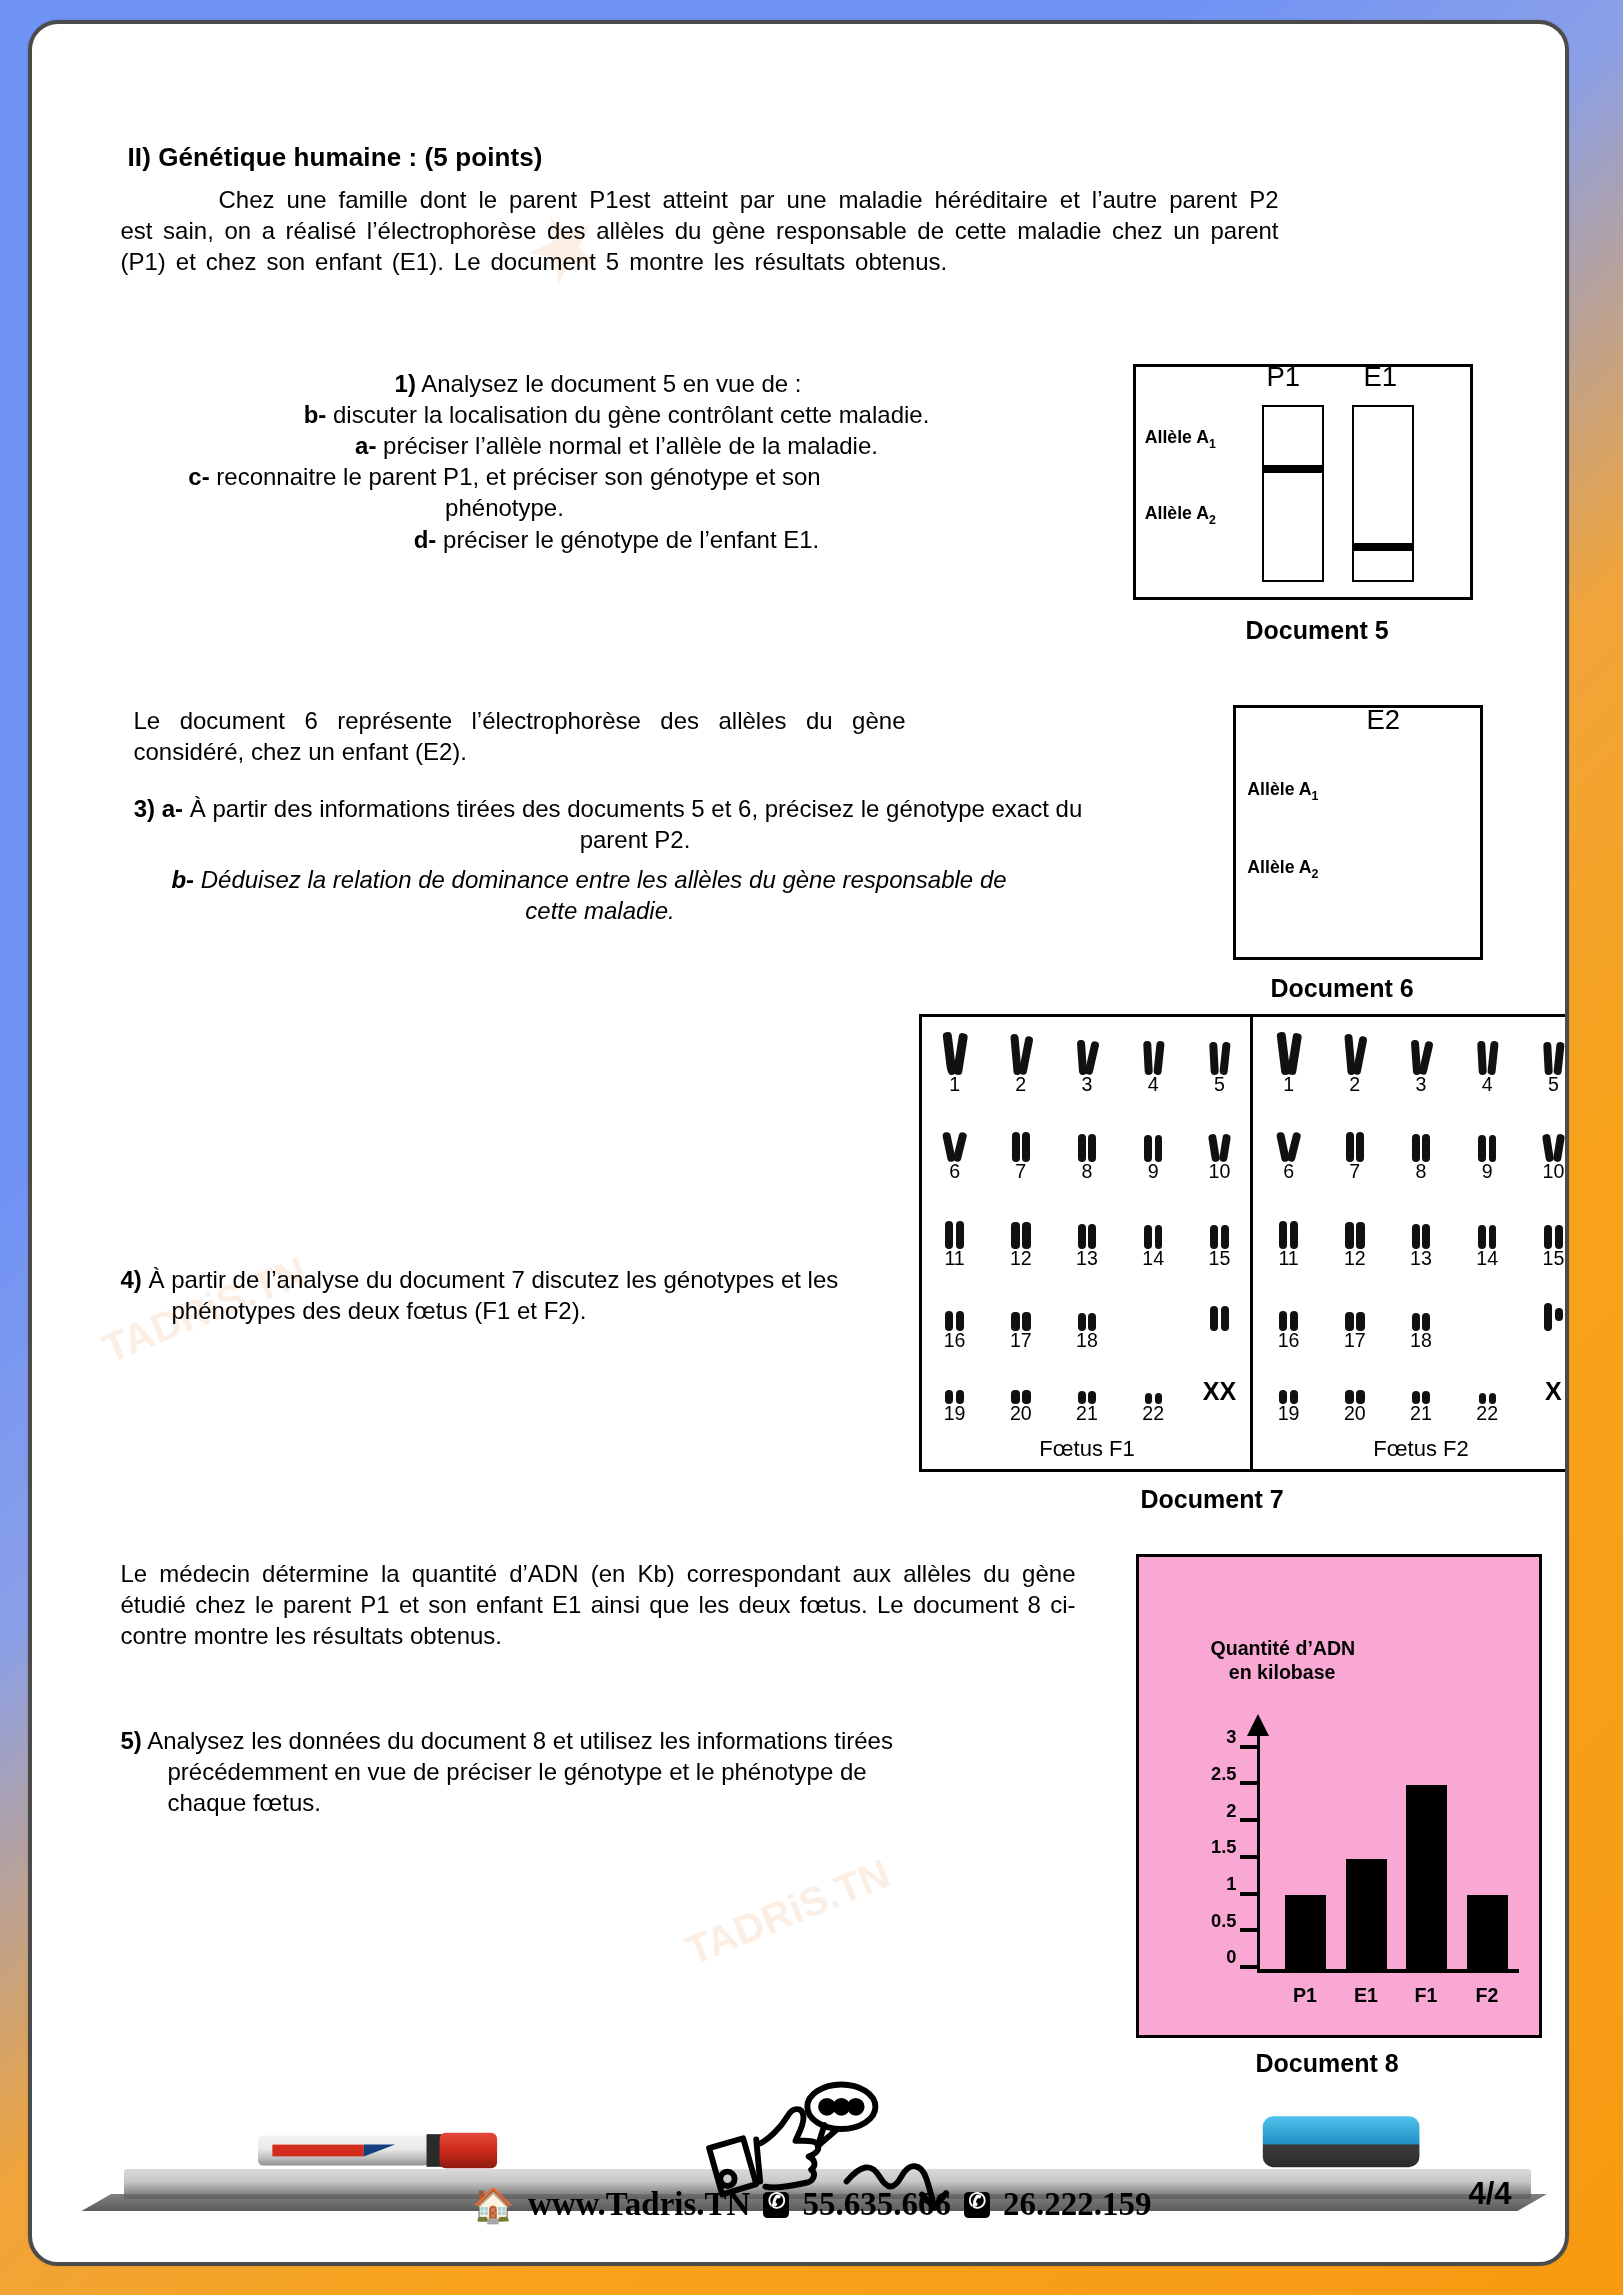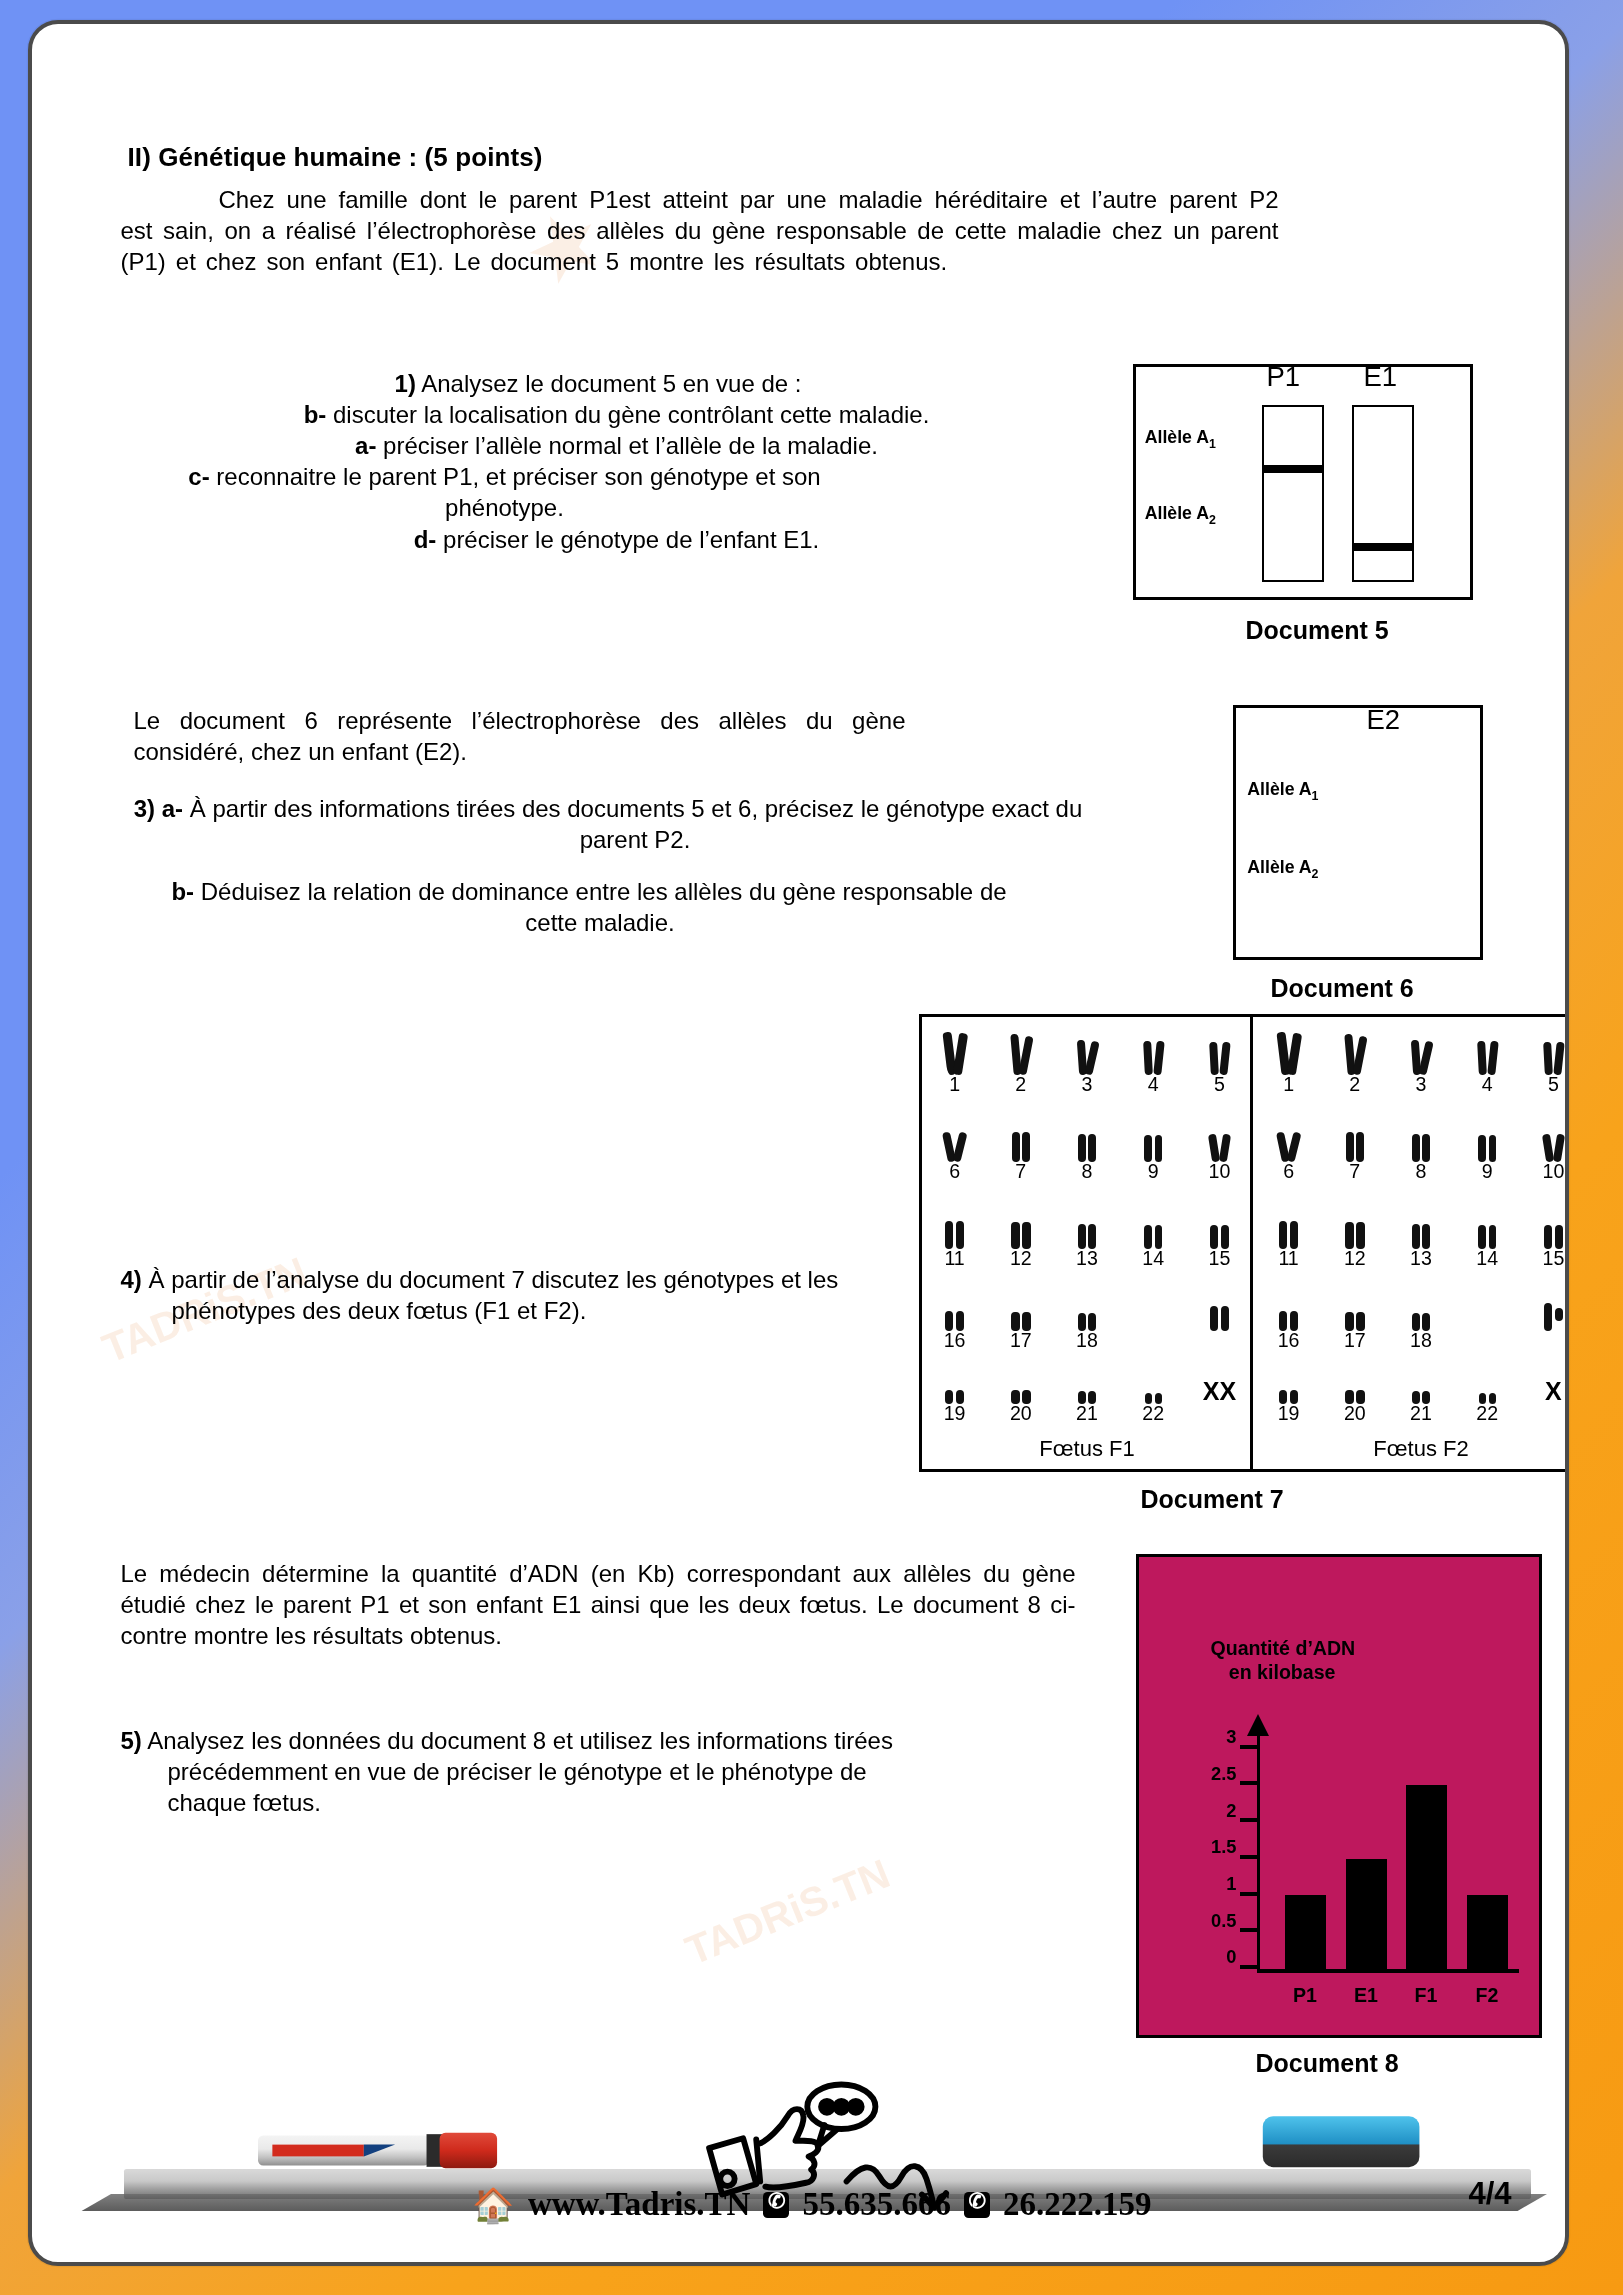--- a/index.html
+++ b/index.html
@@ -72,21 +72,21 @@
   .karyo.right{left:334px;}
   .krow{position:absolute;left:0;width:331px;display:flex;}
   .kcell{flex:1;position:relative;text-align:center;}
   .knum{font-size:19.6px;color:#000;font-family:"Liberation Sans",sans-serif;line-height:1;}
   .kpairbox{height:47px;display:flex;align-items:flex-end;justify-content:center;gap:2.6px;}
   .chr{display:inline-block;background:#111;}
   .foetuscap{position:absolute;bottom:6.5px;width:331px;text-align:center;font-size:22px;color:#000;}
   .xx{font-size:25px;font-weight:bold;color:#000;line-height:1;}
 
   
-  #doc8{position:absolute;left:1094px;top:1530px;width:406px;height:484px;border:3.3px solid #000;background:#be185d;}
+  #doc8{position:absolute;left:1094px;top:1530px;width:406px;height:484px;border:3.3px solid #000;background:#f9a8d4;}
   #plot{position:absolute;left:118px;top:177px;width:262px;height:239px;}
   .axisY{position:absolute;left:0;bottom:0;width:3.9px;height:239px;background:#000;}
   .axisX{position:absolute;left:0;bottom:0;height:3.9px;width:262px;background:#000;}
   .arrowY{position:absolute;left:-9.2px;top:-19.6px;width:0;height:0;border-left:11px solid transparent;border-right:11px solid transparent;border-bottom:22px solid #000;}
   .ytick{position:absolute;left:-17px;width:17px;height:3.3px;background:#000;}
   .ylab{position:absolute;right:5.2px;font-size:18.3px;font-weight:bold;color:#000;transform:translateY(-50%);text-align:right;white-space:nowrap;}
   .bar{position:absolute;bottom:3.9px;background:#000;}
   .xlab{position:absolute;bottom:-34px;font-size:19.6px;font-weight:bold;color:#000;text-align:center;}
   .axistitle{position:absolute;left:72px;top:79px;font-size:19.6px;font-weight:bold;color:#000;line-height:1.25;}
 
@@ -155,21 +155,21 @@
 
 
     <div class="col-left para" style="left:92px;top:681px;width:772px;">Le document 6 représente l’électrophorèse des allèles du gène considéré, chez un enfant (E2).</div>
 
     <div class="col-left qlist" style="top:769px;width:975px;">
       <span class="qline" style="display:block;padding-left:54px;text-indent:-54px;">
         <span class="qnum">3)</span>
         <span class="sub">a-</span>
         <span>À partir des informations tirées des documents 5 et 6, précisez le génotype exact du parent P2.</span>
       </span>
-      <span class="qline" style="display:block;padding-left:54px;text-indent:-22px;margin-top:21px;max-width:851px;">
+      <span class="qline" style="display:block;padding-left:54px;text-indent:-22px;margin-top:9px;max-width:851px;font-style:italic;">
         <span class="sub">b-</span>
         <span>Déduisez la relation de dominance entre les allèles du gène responsable de cette maladie.</span>
       </span>
     </div>
 
 
     <div class="col-left qlist" style="top:1240px;width:779px;padding-left:51px;text-indent:-51px;">
       <span class="qnum">4)</span>
       <span>À partir de l’analyse du document 7 discutez les génotypes et les phénotypes des deux fœtus (F1 et F2).</span>
     </div>

